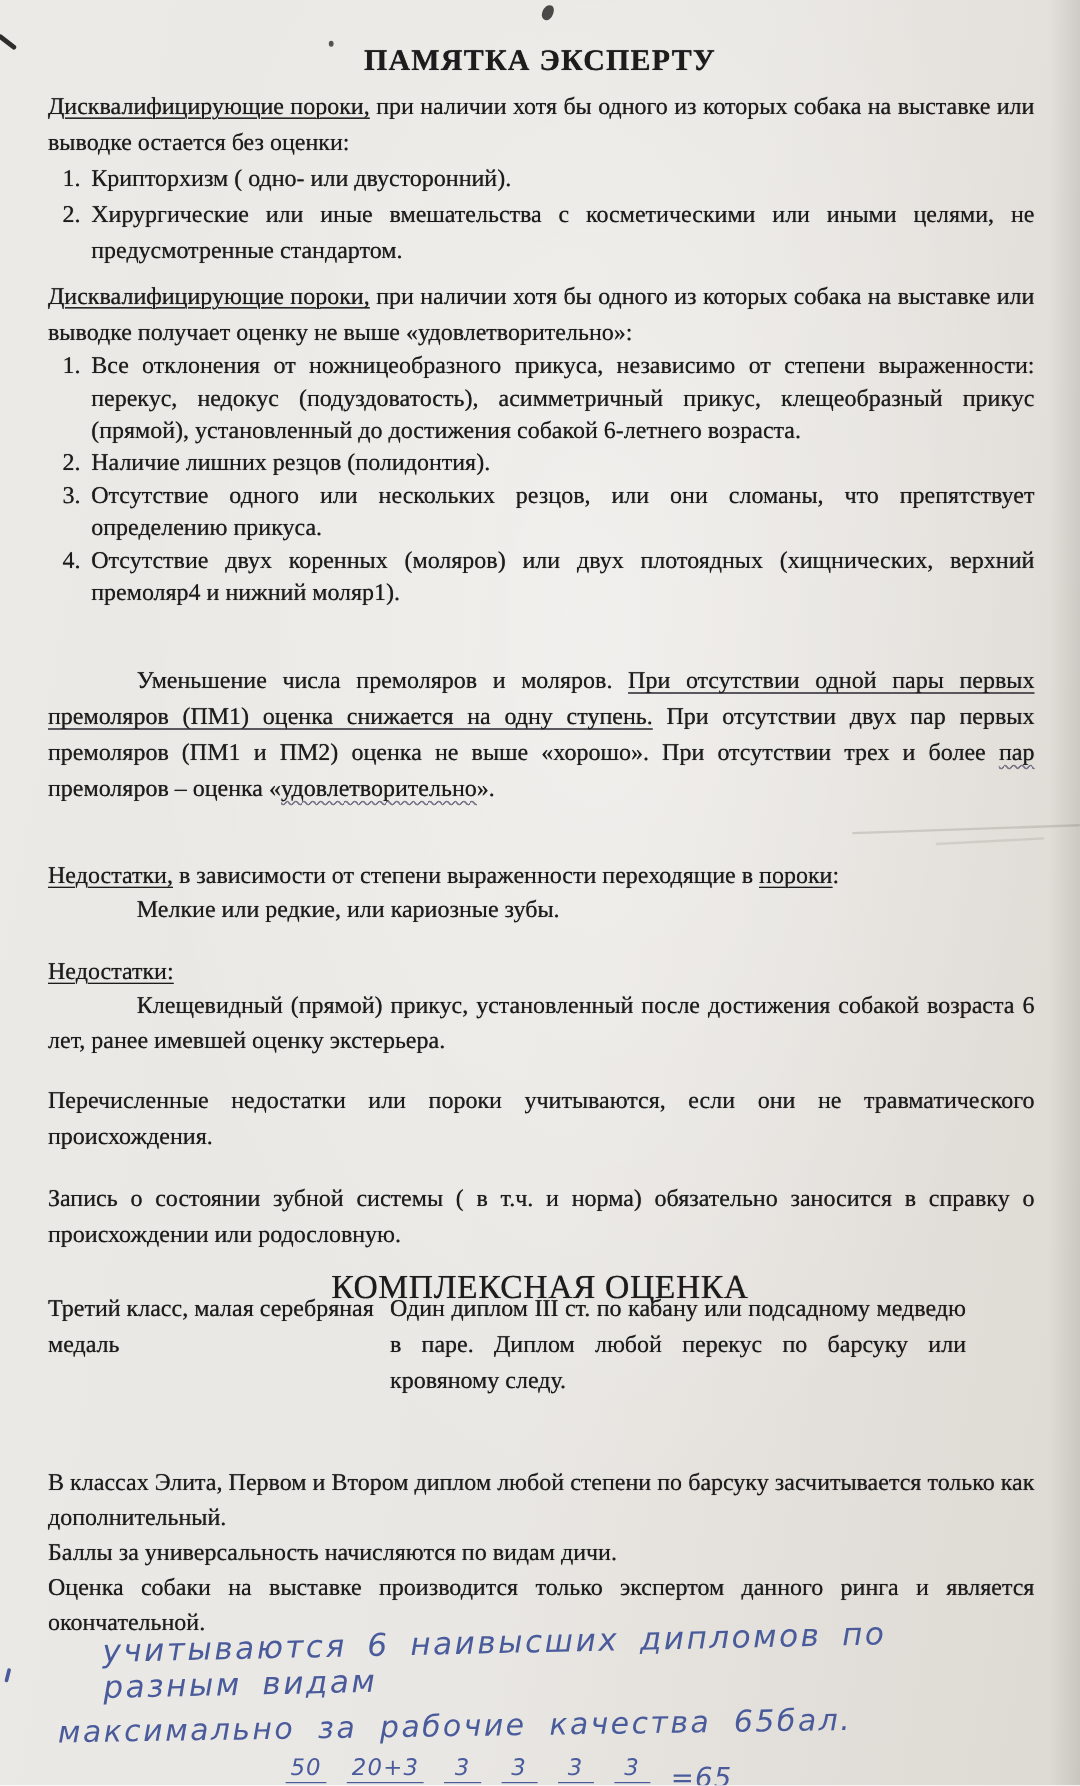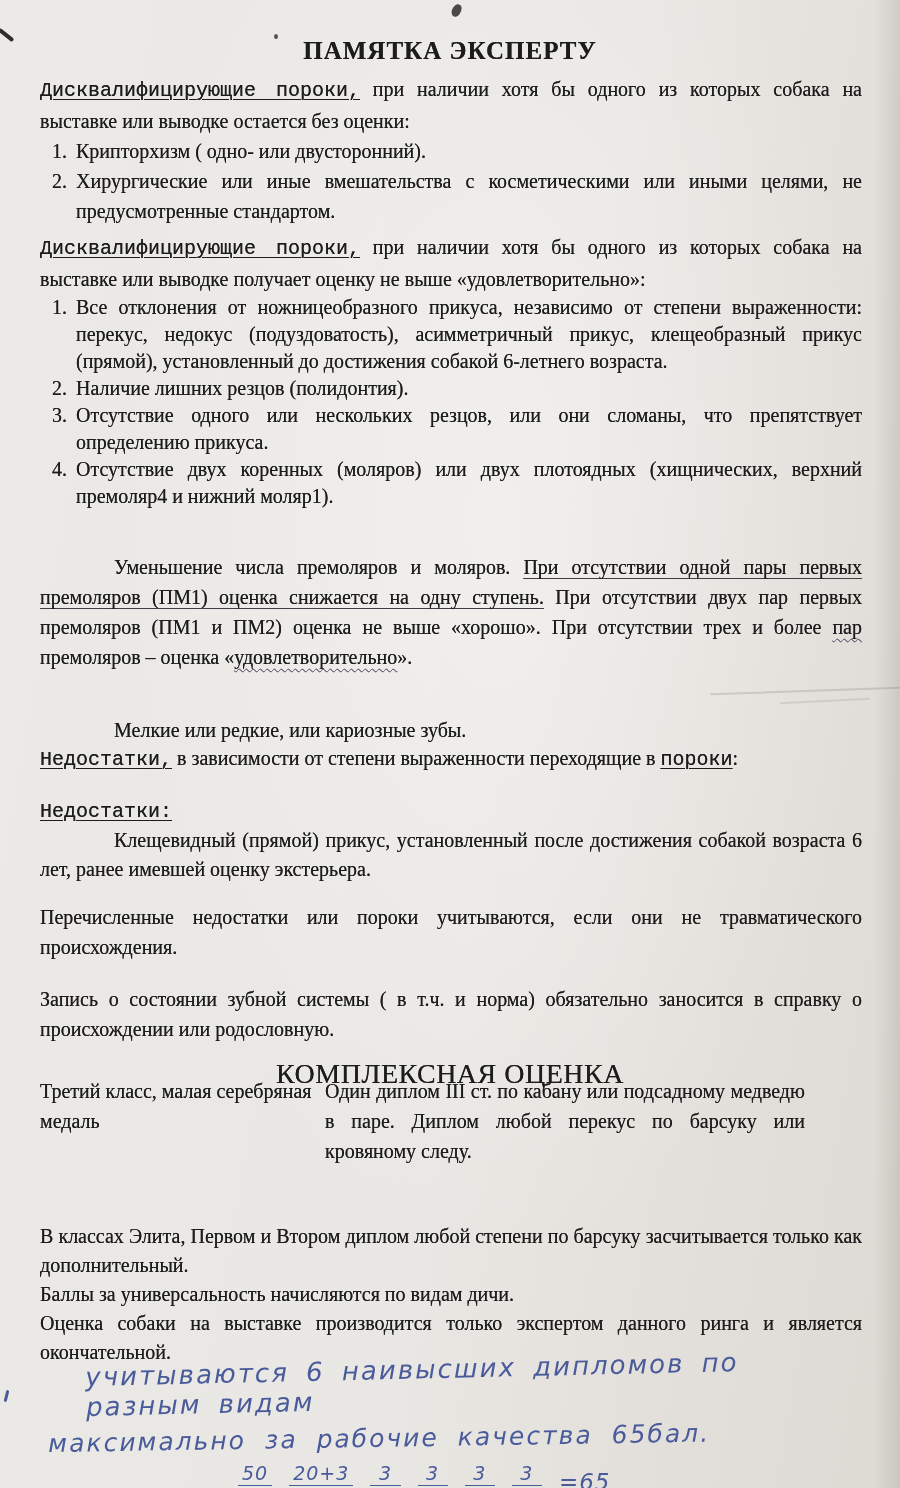--- a/index.html
+++ b/index.html
@@ -15,21 +15,21 @@
     text-shadow:0 0 0.6px rgba(20,20,20,0.8);
     font-size:20px;
   }
   .abs{position:absolute;left:40px;right:38px;}
   .just{text-align:justify;text-align-last:left;}
   p{margin:0;}
   .title{
     left:0;right:0;text-align:center;
     font-size:25px;letter-spacing:1px;
   }
-  .u{text-decoration:underline;text-underline-offset:3px;text-decoration-thickness:1.4px;font-family:Liberation Mono, monospace;}
+  .u{text-decoration:underline;text-underline-offset:3px;text-decoration-thickness:1.4px;}
   .u-hand{text-decoration:underline;text-underline-offset:4px;text-decoration-thickness:1.3px;text-decoration-skip-ink:none;text-decoration-color:#3f3c45;}
   .u-wavy{text-decoration:underline wavy;text-decoration-color:#7a7490;text-underline-offset:4px;text-decoration-thickness:1px;}
   ol.doc-list{list-style:none;margin:0;padding:0;}
   ol.doc-list li{display:flex;align-items:flex-start;}
   .num{flex:0 0 36px;padding-left:12px;box-sizing:border-box;}
   .li-text{flex:1;}
   .lh30{line-height:30px;}
   .lh29{line-height:29px;}
   .lh28{line-height:28px;}
   .lh27{line-height:27px;}
@@ -106,22 +106,22 @@
           <span class="li-text just">Отсутствие двух коренных (моляров) или двух плотоядных (хищнических, верхний  премоляр4 и нижний моляр1).</span>
         </li>
     </ol>
   </div>
 
   <div class="abs" style="top:552px;">
     <p class="just lh30 indent"><span>Уменьшение числа премоляров и моляров. </span><span class="u-hand">При отсутствии одной пары первых премоляров (ПМ1) оценка снижается на одну ступень.</span><span> При отсутствии двух пар первых премоляров (ПМ1 и ПМ2) оценка не выше «хорошо». При отсутствии трех и более </span><span class="u-wavy">пар</span><span> премоляров – оценка «</span><span class="u-wavy">удовлетворительно</span><span>».</span></p>
   </div>
 
   <div class="abs" style="top:716px;">
+    <p class="lh28"><span class="u">Недостатки,</span><span> в зависимости от степени выраженности переходящие в </span><span class="u">пороки</span><span>:</span></p>
     <p class="lh28 indent">Мелкие или редкие, или кариозные зубы.</p>
-    <p class="lh28"><span class="u">Недостатки,</span><span> в зависимости от степени выраженности переходящие в </span><span class="u">пороки</span><span>:</span></p>
   </div>
 
   <div class="abs" style="top:796px;">
     <p class="lh28"><span class="u">Недостатки:</span></p>
     <p class="just lh29 indent">Клещевидный (прямой) прикус, установленный после достижения собакой возраста 6 лет, ранее имевшей оценку экстерьера.</p>
   </div>
 
   <p class="abs just lh30" style="top:902px;">Перечисленные недостатки или пороки учитываются, если они не травматического происхождения.</p>
 
   <p class="abs just lh30" style="top:984px;">Запись о состоянии зубной системы ( в т.ч. и норма) обязательно заносится в справку о происхождении или родословную.</p>

